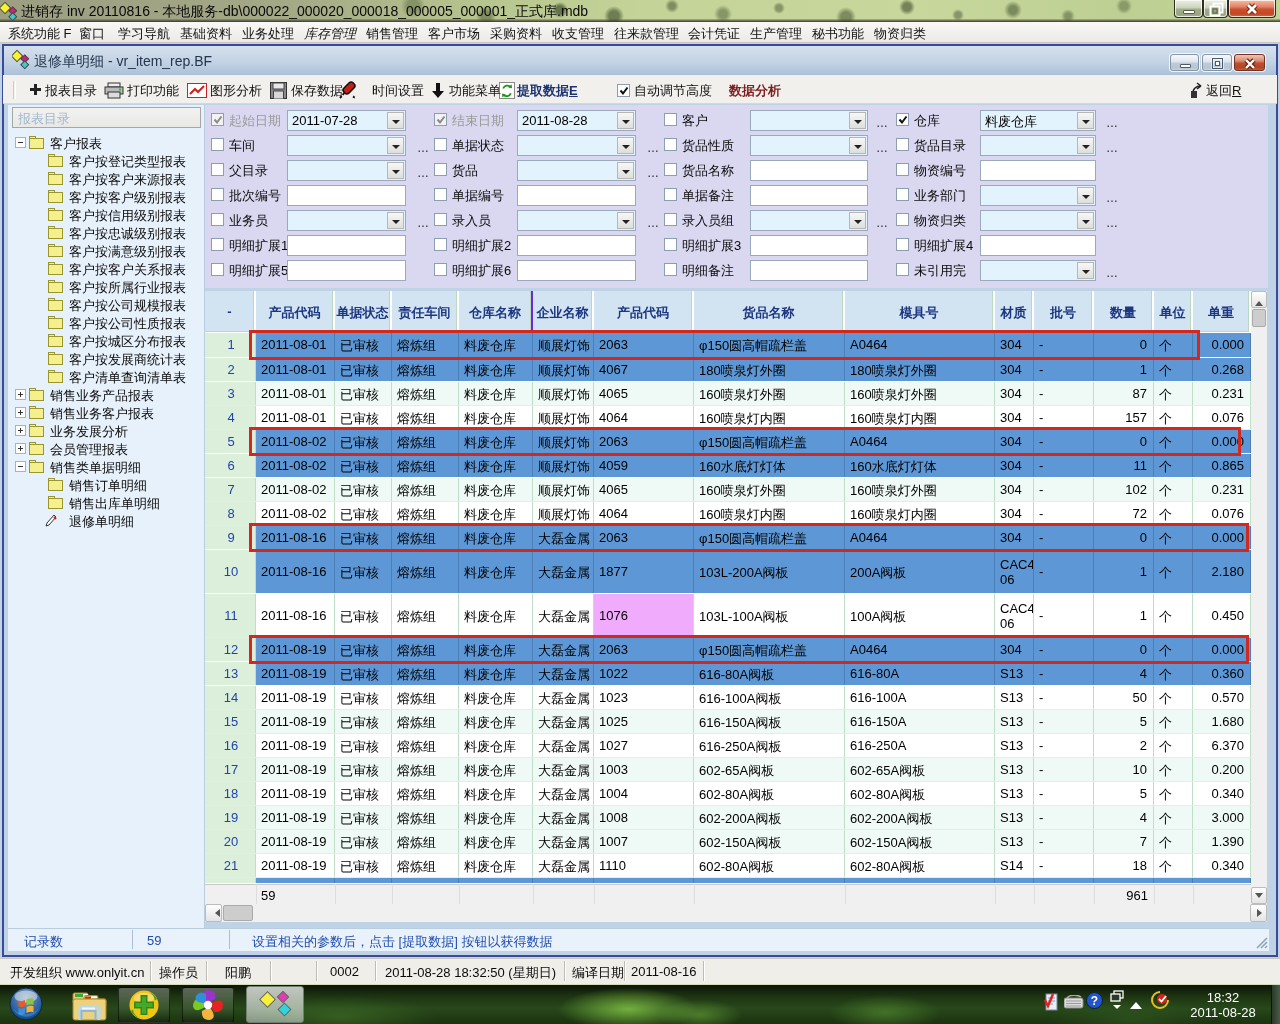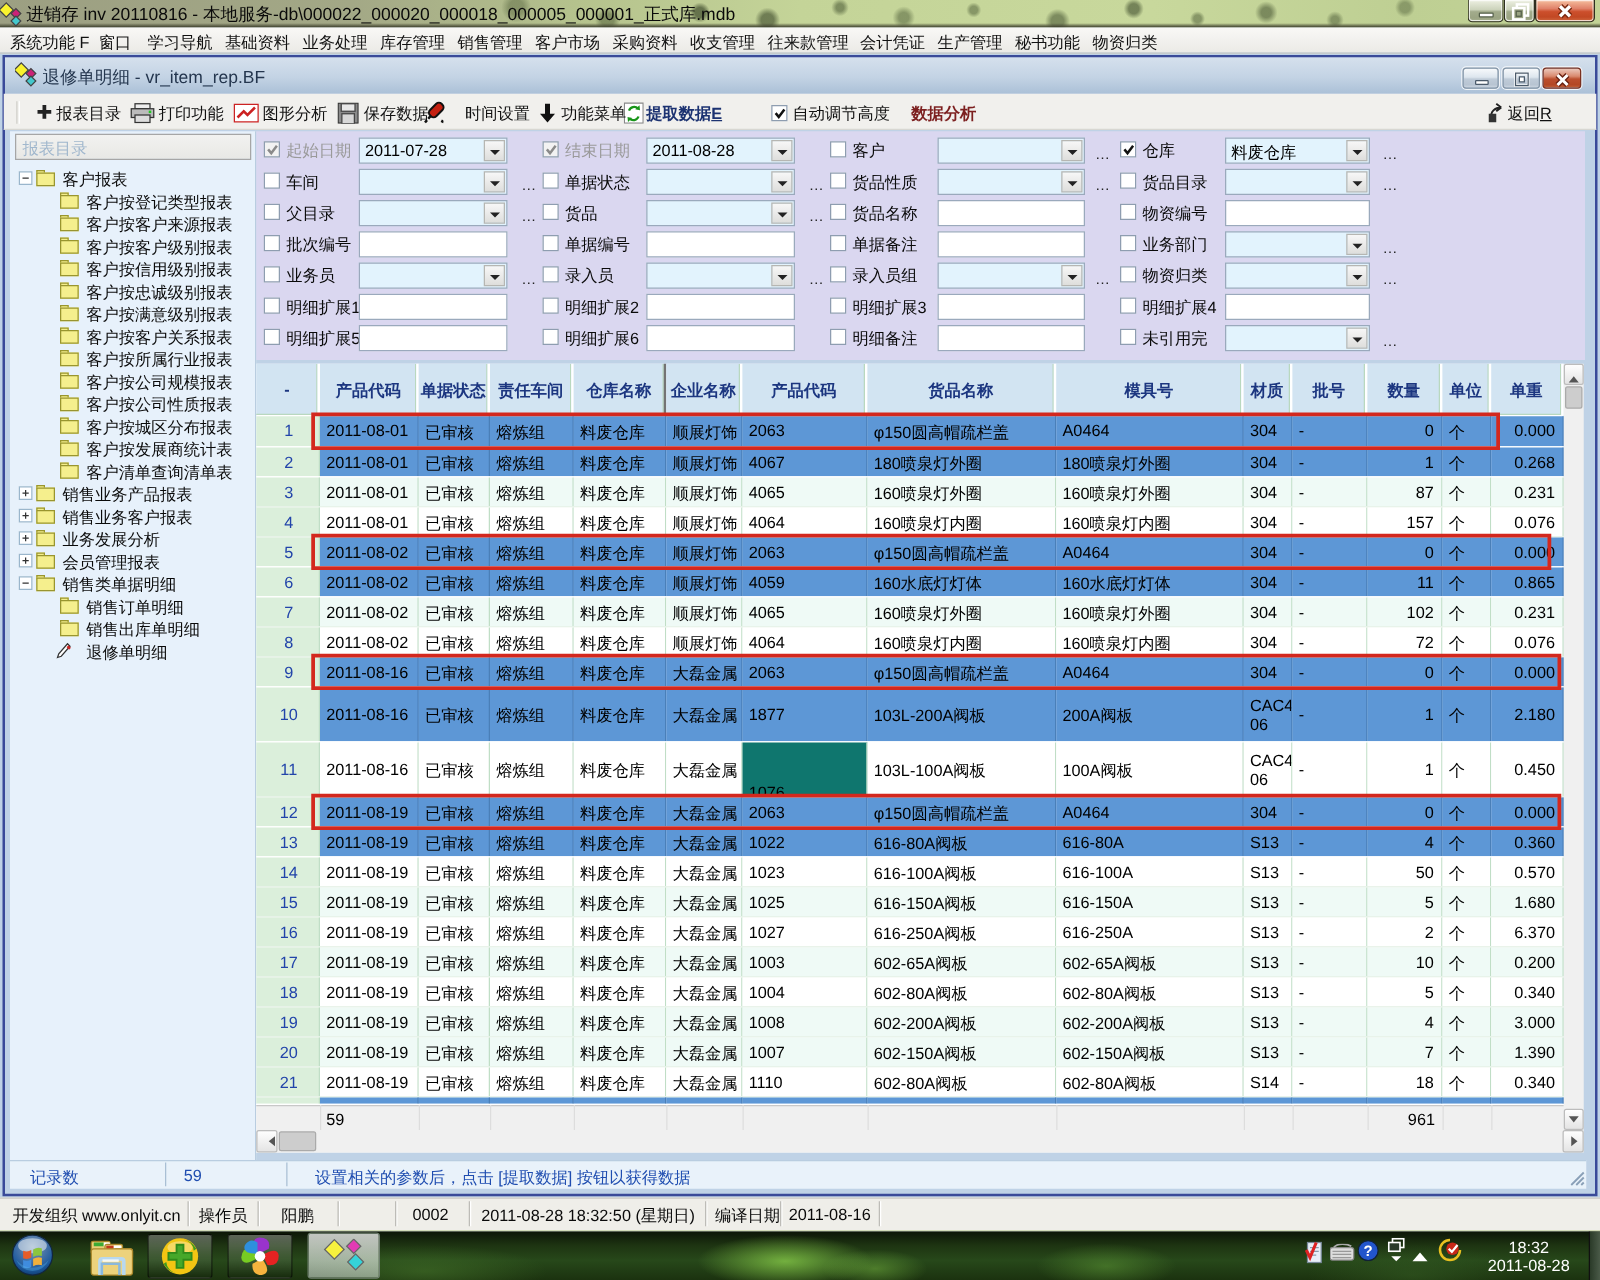--- a/index.html
+++ b/index.html
@@ -90,21 +90,21 @@
 <svg class="ab" style="left:1245.0px;top:2.0px;" width="14" height="14">
     <path d="M3 3 L11 11 M11 3 L3 11" stroke="#7a2a12" stroke-width="5"></path>
     <path d="M3 3 L11 11 M11 3 L3 11" stroke="#fff" stroke-width="2.6"></path>
   </svg>
 <div id="menubar" class="ab"></div>
 <div class="mi" style="left:8px;">系统功能 F</div>
 <div class="mi" style="left:79px;">窗口</div>
 <div class="mi" style="left:118px;">学习导航</div>
 <div class="mi" style="left:180px;">基础资料</div>
 <div class="mi" style="left:242px;">业务处理</div>
-<div class="mi" style="left:304px;">库存管理</div>
+<div class="mi" style="left:304px;font-style:italic;">库存管理</div>
 <div class="mi" style="left:366px;">销售管理</div>
 <div class="mi" style="left:428px;">客户市场</div>
 <div class="mi" style="left:490px;">采购资料</div>
 <div class="mi" style="left:552px;">收支管理</div>
 <div class="mi" style="left:614px;">往来款管理</div>
 <div class="mi" style="left:688px;">会计凭证</div>
 <div class="mi" style="left:750px;">生产管理</div>
 <div class="mi" style="left:812px;">秘书功能</div>
 <div class="mi" style="left:874px;">物资归类</div>
 <div id="childframe" class="ab"></div>
@@ -481,21 +481,21 @@
   </div>
 <div class="hc" style="left:256px;top:291px;width:79px;height:41px;border-right:2px solid #fff;box-shadow:inset -1px 0 0 #b9d8bf, inset 0 -1px 0 #b9d8bf;">
     <s>产品代码</s>
   </div>
 <div class="hc" style="left:335px;top:291px;width:57px;height:41px;border-right:2px solid #fff;box-shadow:inset -1px 0 0 #b9d8bf, inset 0 -1px 0 #b9d8bf;">
     <s>单据状态</s>
   </div>
 <div class="hc" style="left:392px;top:291px;width:67px;height:41px;border-right:2px solid #fff;box-shadow:inset -1px 0 0 #b9d8bf, inset 0 -1px 0 #b9d8bf;">
     <s>责任车间</s>
   </div>
-<div class="hc" style="left:459px;top:291px;width:74px;height:41px;border-right:2px solid #737373;box-shadow:inset -1px 0 0 #b9d8bf, inset 0 -1px 0 #b9d8bf;">
+<div class="hc" style="left:459px;top:291px;width:74px;height:41px;border-right:2px solid #6d28d9;box-shadow:inset -1px 0 0 #b9d8bf, inset 0 -1px 0 #b9d8bf;">
     <s>仓库名称</s>
   </div>
 <div class="hc" style="left:533px;top:291px;width:61px;height:41px;border-right:2px solid #fff;box-shadow:inset -1px 0 0 #b9d8bf, inset 0 -1px 0 #b9d8bf;">
     <s>企业名称</s>
   </div>
 <div class="hc" style="left:594px;top:291px;width:100px;height:41px;border-right:2px solid #fff;box-shadow:inset -1px 0 0 #b9d8bf, inset 0 -1px 0 #b9d8bf;">
     <s>产品代码</s>
   </div>
 <div class="hc" style="left:694px;top:291px;width:151px;height:41px;border-right:2px solid #fff;box-shadow:inset -1px 0 0 #b9d8bf, inset 0 -1px 0 #b9d8bf;">
     <s>货品名称</s>
@@ -670,21 +670,21 @@
 <div class="gcell" style="left:1094px;top:550px;width:60px;height:43px;background:#5d97d6;border-right:1px solid #4a7fb8;text-align:right;padding-right:6px;padding-top:14px;">1</div>
 <div class="gcell" style="left:1154px;top:550px;width:39px;height:43px;background:#5d97d6;border-right:1px solid #4a7fb8;text-align:left;padding-top:14px;">个</div>
 <div class="gcell" style="left:1193px;top:550px;width:58px;height:43px;background:#5d97d6;border-right:1px solid #4a7fb8;text-align:right;padding-right:6px;padding-top:14px;">2.180</div>
 <div class="ab" style="left:205px;top:593px;width:1046px;height:1px;background:#fff;"></div>
 <div class="gcell" style="left:205px;top:594px;width:51px;height:43px;background:#dbefdb;border-right:1px solid #c0dec6;text-align:center;color:#2244aa;padding-top:14px;">11</div>
 <div class="gcell" style="left:256px;top:594px;width:79px;height:43px;background:#ffffff;border-right:1px solid #c0dec6;text-align:left;padding-top:14px;">2011-08-16</div>
 <div class="gcell" style="left:335px;top:594px;width:57px;height:43px;background:#ffffff;border-right:1px solid #c0dec6;text-align:left;padding-top:14px;">已审核</div>
 <div class="gcell" style="left:392px;top:594px;width:67px;height:43px;background:#ffffff;border-right:1px solid #c0dec6;text-align:left;padding-top:14px;">熔炼组</div>
 <div class="gcell" style="left:459px;top:594px;width:74px;height:43px;background:#ffffff;border-right:1px solid #c0dec6;text-align:left;padding-top:14px;">料废仓库</div>
 <div class="gcell" style="left:533px;top:594px;width:61px;height:43px;background:#ffffff;border-right:1px solid #c0dec6;text-align:left;padding-top:14px;">大磊金属</div>
-<div class="gcell" style="left:594px;top:594px;width:100px;height:43px;background:#0f766e;border-right:1px solid #c0dec6;text-align:left;padding-top:32px;">1076</div>
+<div class="gcell" style="left:594px;top:594px;width:100px;height:43px;background:#f0abfc;border-right:1px solid #c0dec6;text-align:left;padding-top:14px;">1076</div>
 <div class="gcell" style="left:694px;top:594px;width:151px;height:43px;background:#ffffff;border-right:1px solid #c0dec6;text-align:left;padding-top:14px;">103L-100A阀板</div>
 <div class="gcell" style="left:845px;top:594px;width:150px;height:43px;background:#ffffff;border-right:1px solid #c0dec6;text-align:left;padding-top:14px;">100A阀板</div>
 <div class="gcell" style="left:995px;top:594px;width:39px;height:43px;background:#ffffff;border-right:1px solid #c0dec6;text-align:left;line-height:15px;padding-top:7px;white-space:normal;">CAC4<br>06</div>
 <div class="gcell" style="left:1034px;top:594px;width:60px;height:43px;background:#ffffff;border-right:1px solid #c0dec6;text-align:left;padding-top:14px;">-</div>
 <div class="gcell" style="left:1094px;top:594px;width:60px;height:43px;background:#ffffff;border-right:1px solid #c0dec6;text-align:right;padding-right:6px;padding-top:14px;">1</div>
 <div class="gcell" style="left:1154px;top:594px;width:39px;height:43px;background:#ffffff;border-right:1px solid #c0dec6;text-align:left;padding-top:14px;">个</div>
 <div class="gcell" style="left:1193px;top:594px;width:58px;height:43px;background:#ffffff;border-right:1px solid #c0dec6;text-align:right;padding-right:6px;padding-top:14px;">0.450</div>
 <div class="ab" style="left:205px;top:637px;width:1046px;height:1px;background:#e2efe4;"></div>
 <div class="gcell" style="left:205px;top:638px;width:51px;height:23px;background:#dbefdb;border-right:1px solid #c0dec6;text-align:center;color:#2244aa;">12</div>
 <div class="gcell" style="left:256px;top:638px;width:79px;height:23px;background:#5d97d6;border-right:1px solid #4a7fb8;text-align:left;">2011-08-19</div>

